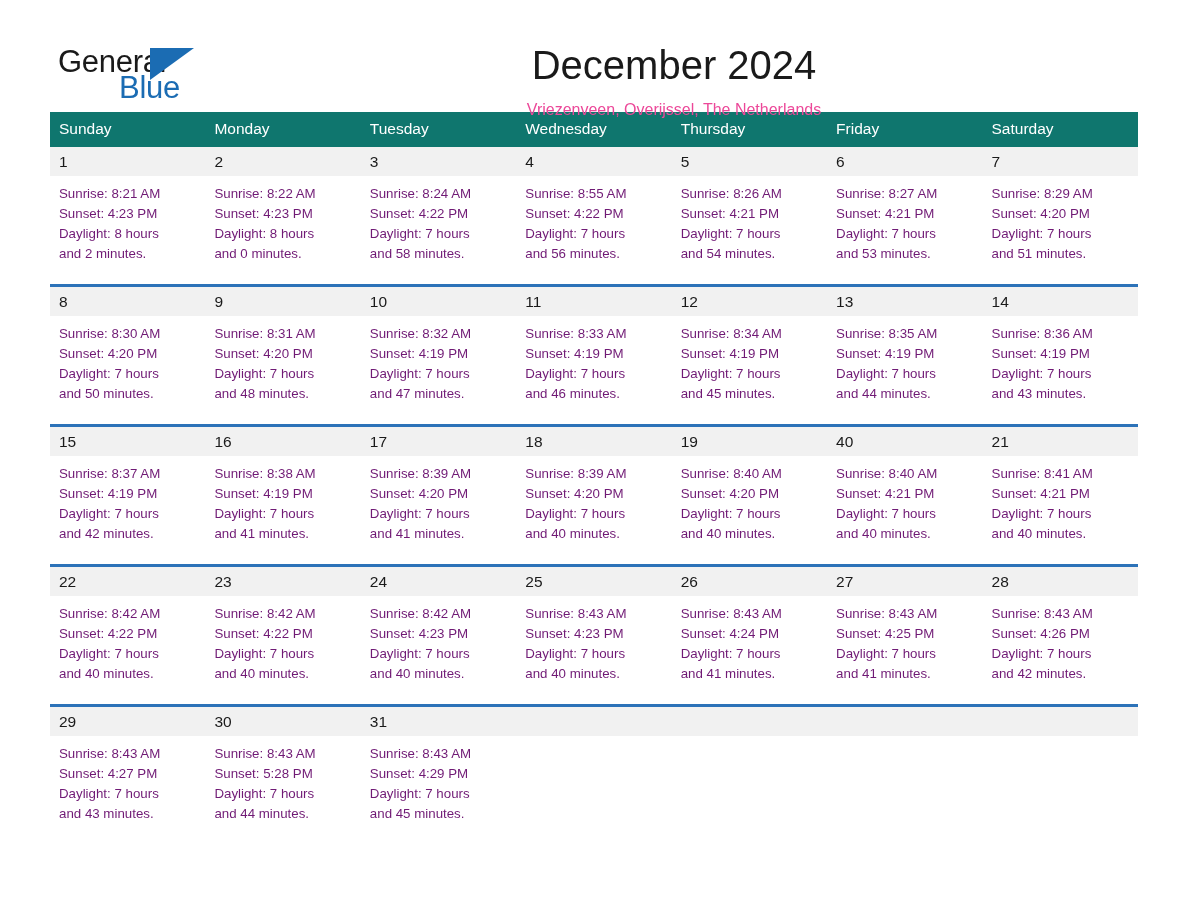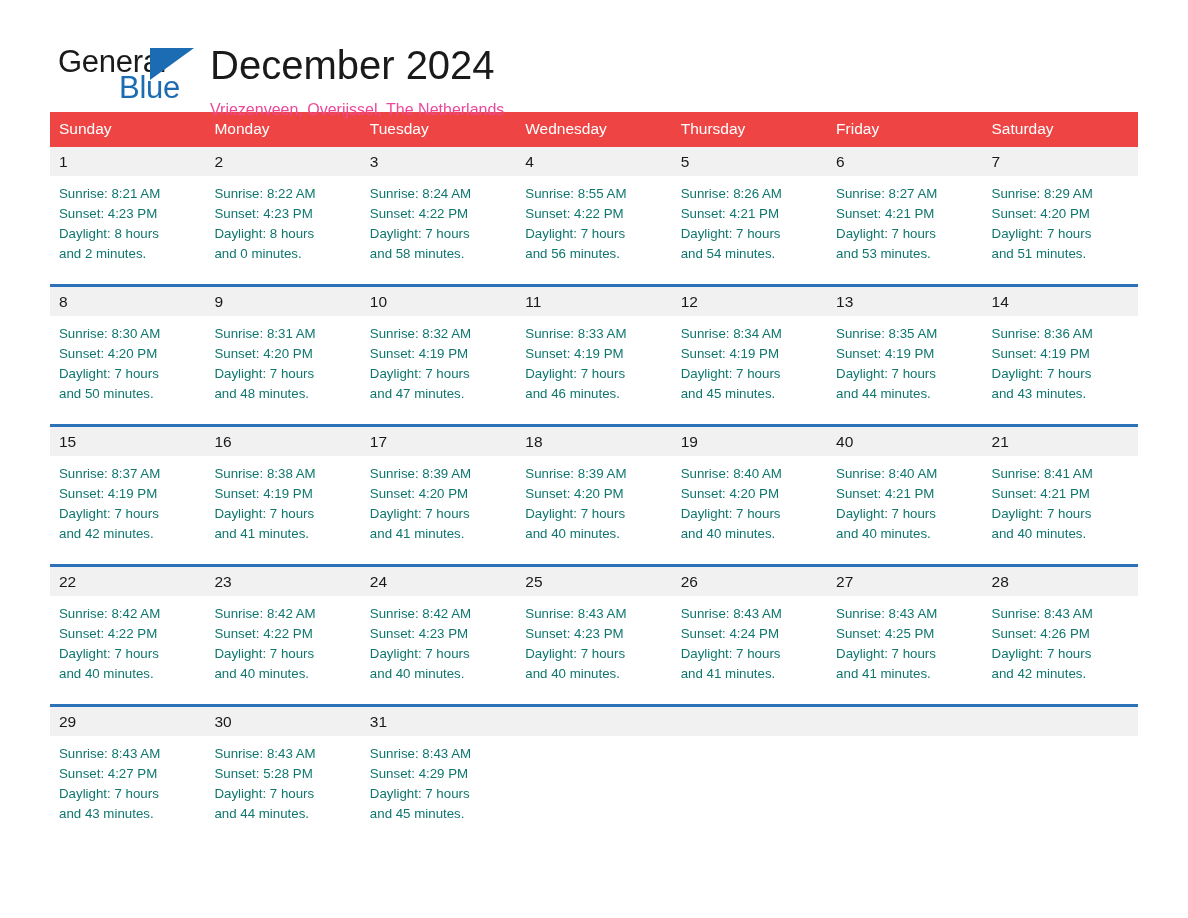--- a/index.html
+++ b/index.html
@@ -58,21 +58,21 @@
   .brand-blue {
     position: absolute;
     left: 69px;
     top: 28px;
     font-size: 31px;
     letter-spacing: -0.3px;
     color: #1b6cb3;
     line-height: 1;
   }
   .title-wrap {
-    text-align: left;
+    text-align: center;
     flex: 1 1 auto;
     padding-top: 0px;
   }
   .cal-title {
     font-size: 40px;
     font-weight: normal;
     color: #1a1a1a;
     line-height: 1.05;
     letter-spacing: 0px;
   }
@@ -87,21 +87,21 @@
   
   .calendar {
     margin-top: 16px;
     width: 1088px;
     border-collapse: collapse;
     table-layout: fixed;
   }
   .calendar col { width: 155.4px; }
 
   thead th {
-    background: #ef4444;
+    background: #0f766e;
     color: #ffffff;
     text-align: left;
     font-weight: normal;
     font-size: 15.5px;
     padding: 8px 0 9px 9px;
     height: 18px;
     vertical-align: middle;
   }
 
   tbody tr.week-row > td {
@@ -129,21 +129,21 @@
     line-height: 19px;
     box-sizing: content-box;
   }
   .daynum.empty {
     color: transparent;
   }
   .details {
     padding: 8px 0 0 9px;
     font-size: 13.3px;
     line-height: 20px;
-    color: #0f766e;
+    color: #701a75;
   }
   .details div { white-space: nowrap; }
   .cell-empty .details { visibility: hidden; }
 </style>
 </head>
 <body>
 
 <div class="page">
 
   <div class="header">

